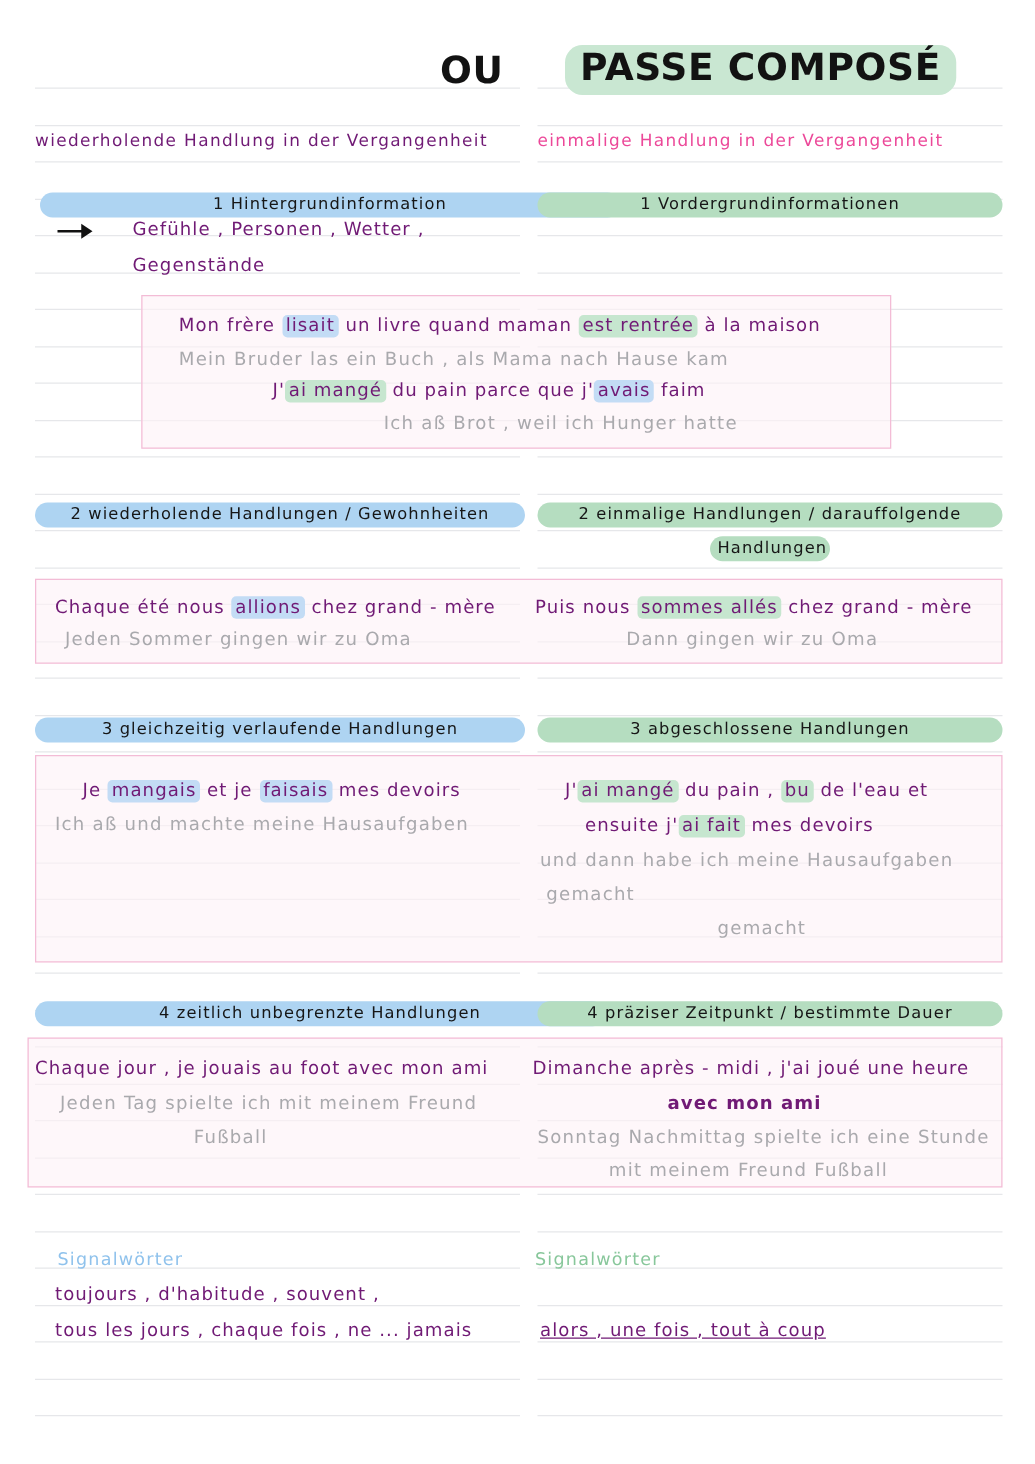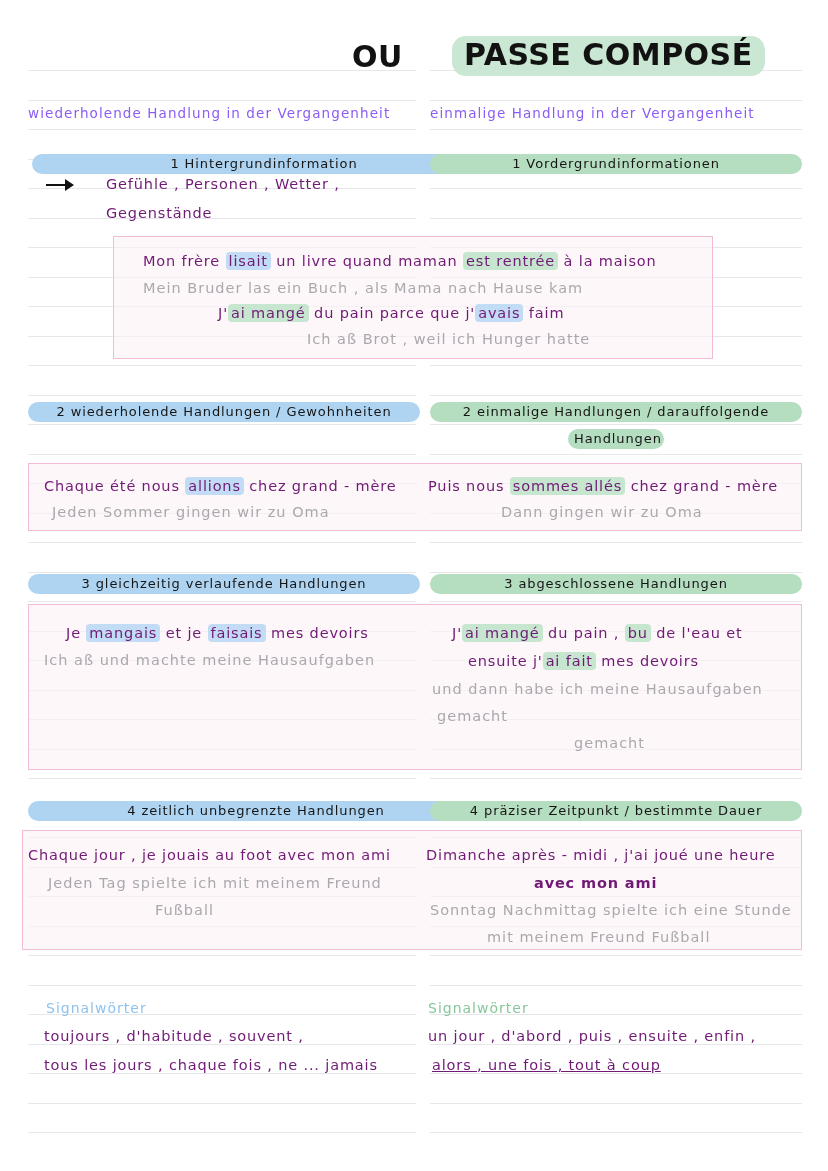--- a/index.html
+++ b/index.html
@@ -58,22 +58,22 @@
   #title-passe     { left: 452px; top: 0px; background: #c9e7d2; }
 
   
   .subtitle {
     position: absolute;
     top: 105px;
     font-size: 13.5px;
     letter-spacing: 1.1px;
     white-space: nowrap;
   }
-  #sub-left  { left: 28px;  color: #8b5cf6; }
-  #sub-right { left: 430px; color: #8b5cf6; }
+  #sub-left  { left: 28px;  color: #701a75; }
+  #sub-right { left: 430px; color: #ec4899; }
 
   
   .pill {
     position: absolute;
     border-radius: 11px;
     height: 20px;
     line-height: 20px;
     font-size: 13px;
     letter-spacing: 0.9px;
     color: #161616;
@@ -285,16 +285,15 @@
   <div class="hw" style="left:426px; top:847px;">Dimanche après - midi , j'ai joué une heure</div>
   <div class="hw bold" style="left:534px; top:875px;">avec mon ami</div>
   <div class="hw de" style="left:430px; top:902px;">Sonntag Nachmittag spielte ich eine Stunde</div>
   <div class="hw de" style="left:487px; top:929px;">mit meinem Freund Fußball</div>
 
   <div id="signal-head-left" class="signal-head" style="left:46px; top:1000px;">Signalwörter</div>
   <div class="hw" style="left:44px; top:1028px;">toujours , d'habitude , souvent ,</div>
   <div class="hw" style="left:44px; top:1057px;">tous les jours , chaque fois , ne ... jamais</div>
 
   <div id="signal-head-right" class="signal-head" style="left:428px; top:1000px;">Signalwörter</div>
-  <div class="hw" style="left:428px; top:1028px;">un jour , d'abord , puis , ensuite , enfin ,</div>
   <div class="hw" style="left:432px; top:1057px;text-decoration:underline;">alors , une fois , tout à coup</div>
 
 </div>
 
 </body></html>

